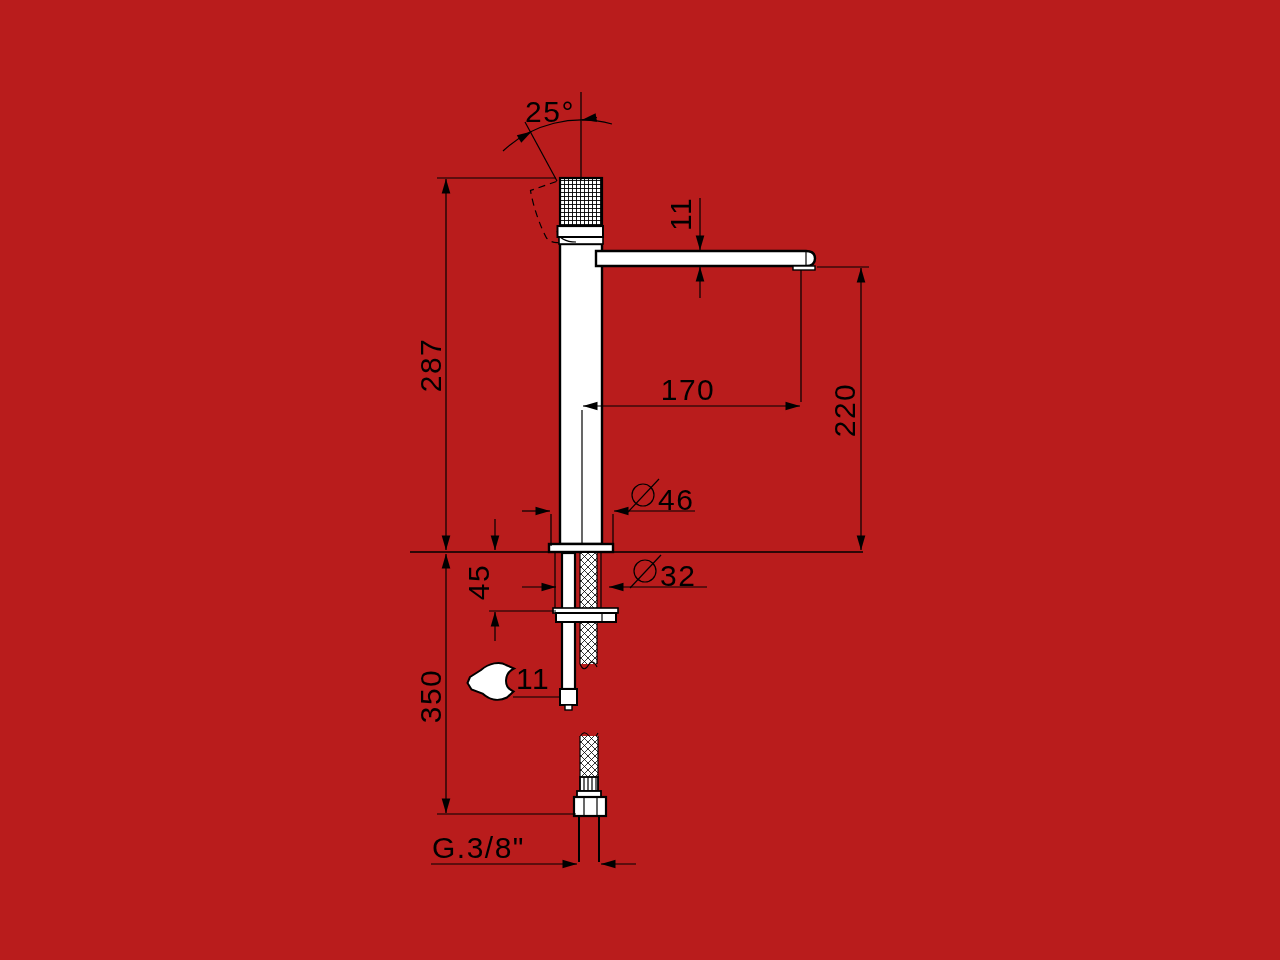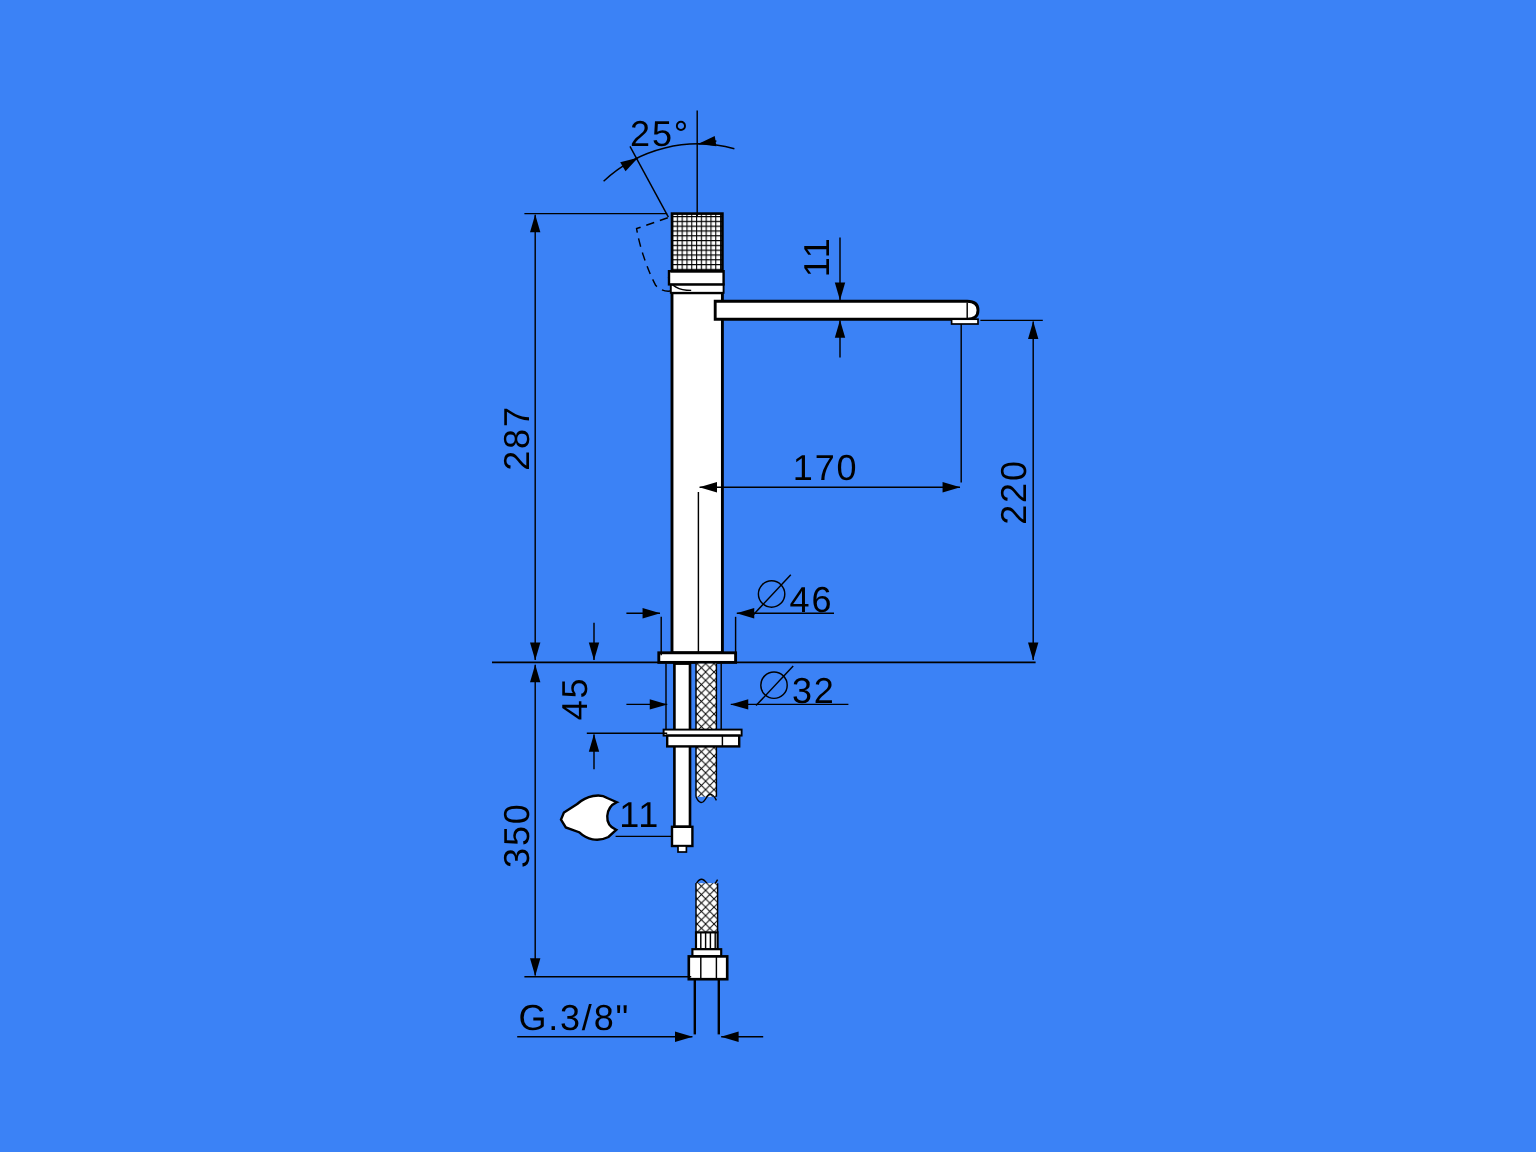--- a/index.html
+++ b/index.html
@@ -1,16 +1,16 @@
 <!DOCTYPE html>
 <html><head>
 <meta charset="utf-8">
 <style>
   html,body{margin:0;padding:0;background:#ffffff;}
-  .page{width:1280px;height:960px;background:#3b82f6;position:relative;overflow:hidden;}
+  .page{width:1280px;height:960px;background:#b91c1c;position:relative;overflow:hidden;}
   svg{display:block;}
   .dimtext{font-family:"Liberation Sans","DejaVu Sans",sans-serif;font-size:30px;fill:#000;letter-spacing:1.5px;}
   .outline{stroke:#000;fill:#fff;}
   .thin{stroke:#000;fill:none;stroke-width:1.2px;}
 </style>
 </head>
 <body>
 
 <div class="page">
 <svg width="1280" height="960" viewBox="0 0 1280 960">

